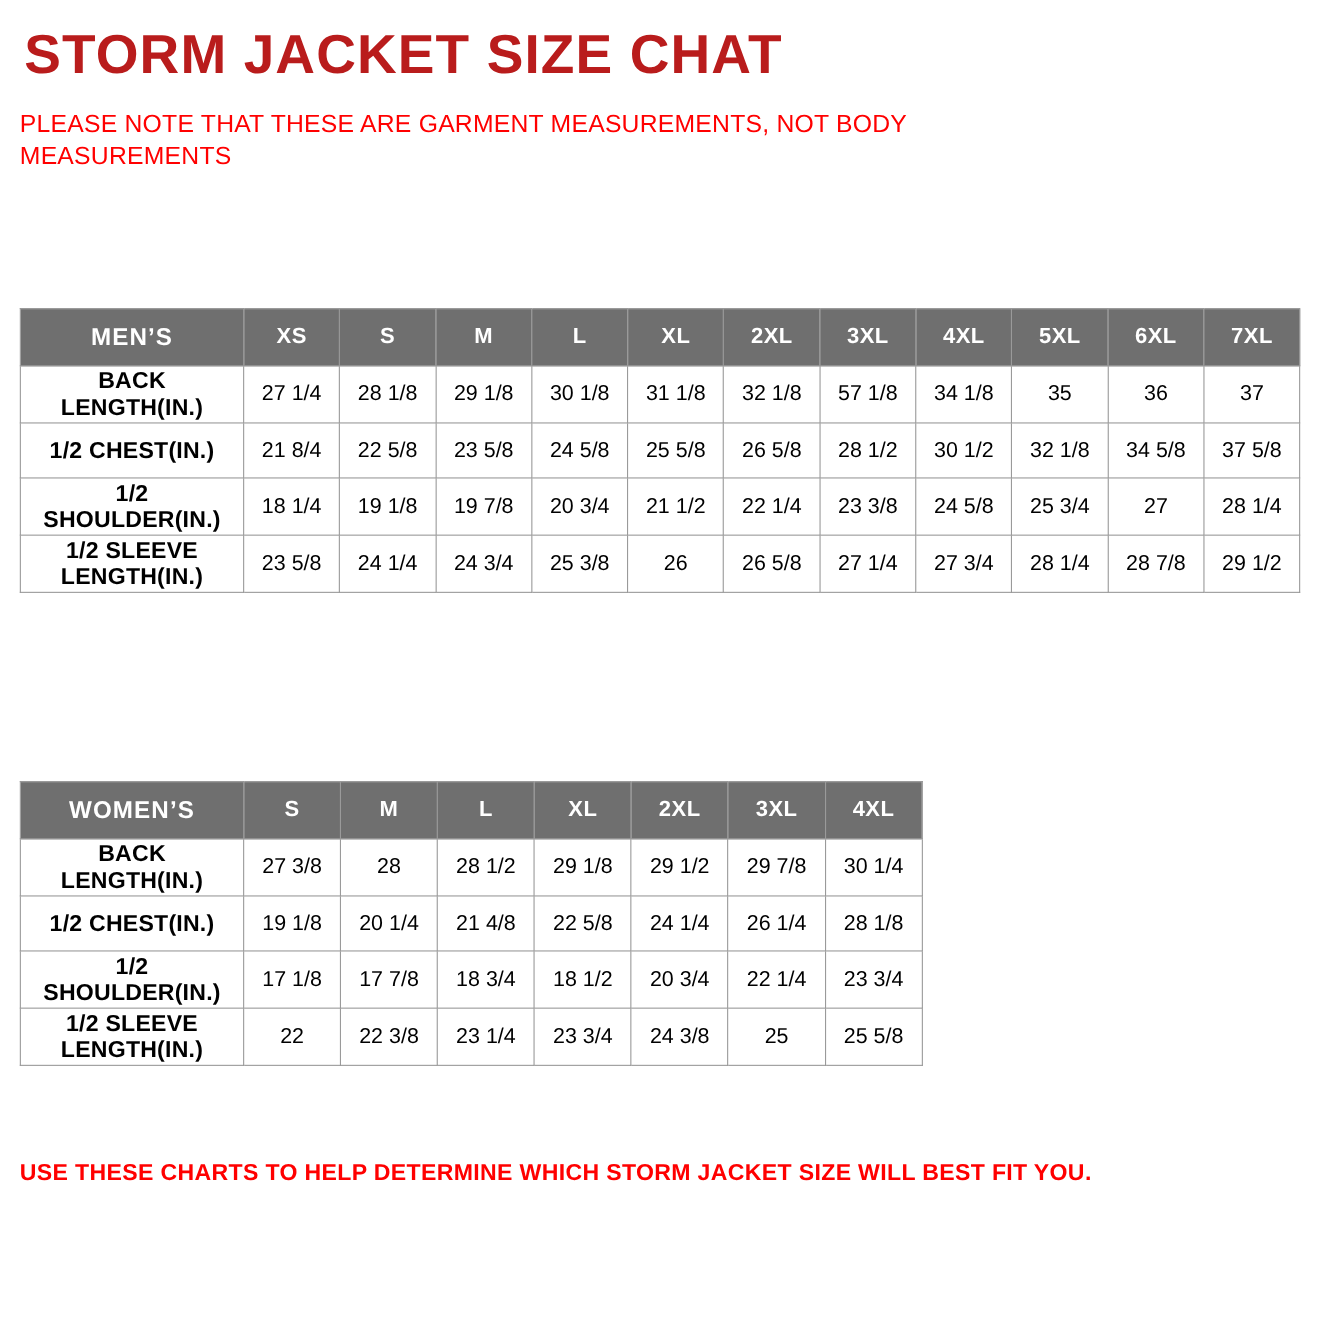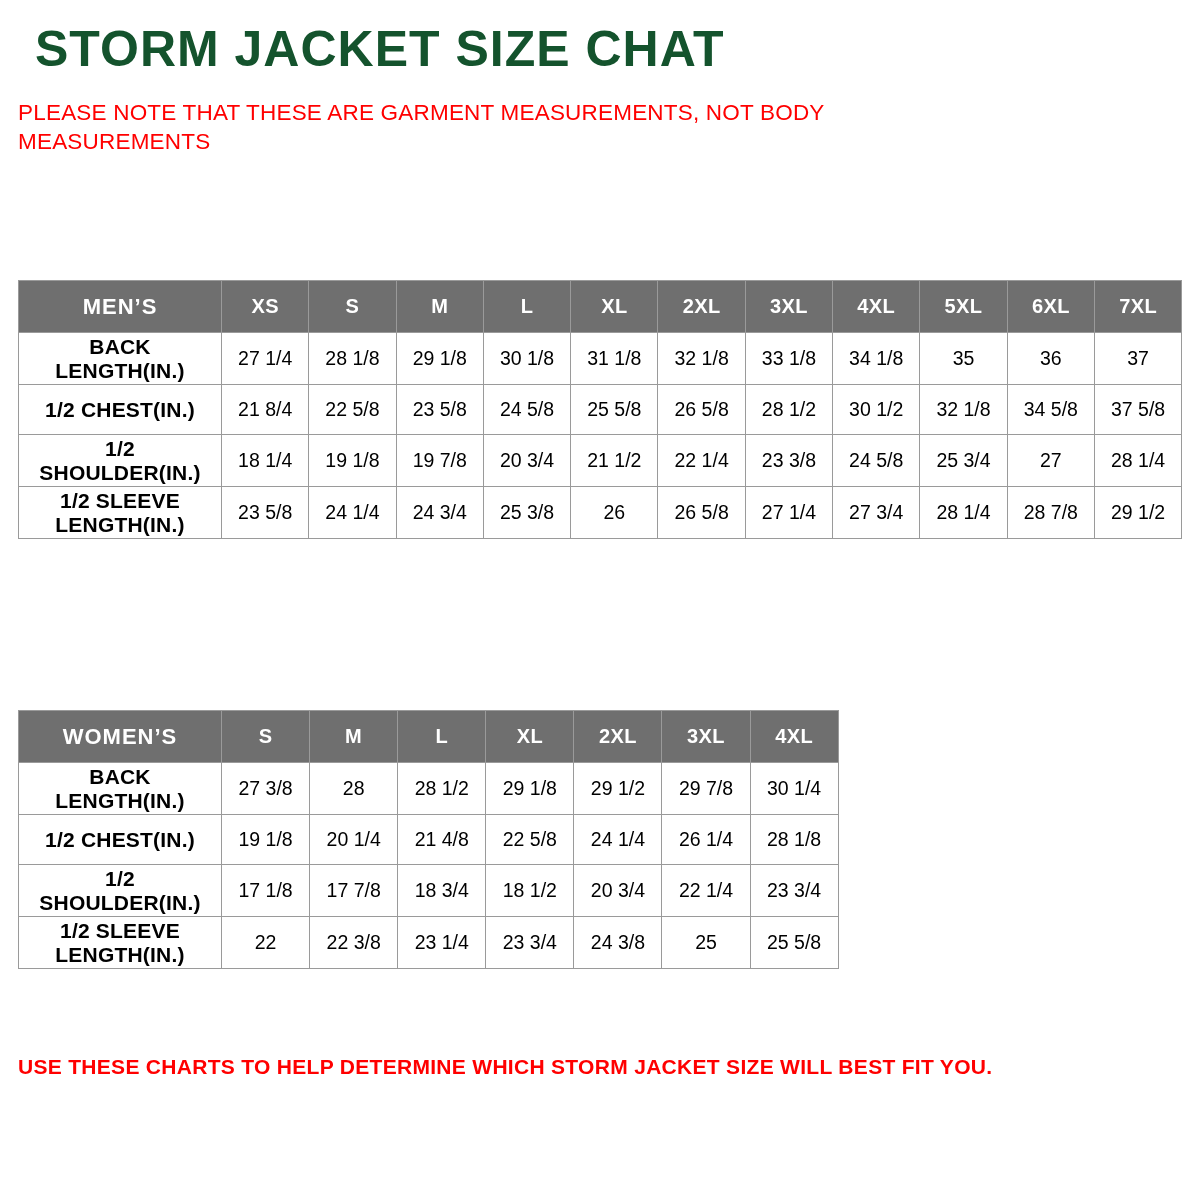--- a/index.html
+++ b/index.html
@@ -19,23 +19,23 @@
     position: relative;
     width: 1200px;
     height: 1200px;
     box-sizing: border-box;
     padding: 0 18px;
   }
   .title {
     font-size: 50px;
     font-weight: bold;
     letter-spacing: 1px;
-    margin: 22px 0 0 17px;
+    margin: 22px 0 0 4px;
     line-height: 1.1;
-    color: #14532d;
+    color: #b91c1c;
     white-space: nowrap;
   }
   .note {
     color: #ff0000;
     font-size: 22.5px;
     line-height: 1.28;
     margin: 22px 0 0 0;
     max-width: 960px;
     letter-spacing: 0.2px;
   }
@@ -146,21 +146,21 @@
       <tbody>
         <tr>
           <td class="rowlabel two-line">BACK
 LENGTH(IN.)</td>
           <td>27 1/4</td>
           <td>28 1/8</td>
           <td>29 1/8</td>
           <td>30 1/8</td>
           <td>31 1/8</td>
           <td>32 1/8</td>
-          <td>33 1/8</td>
+          <td>57 1/8</td>
           <td>34 1/8</td>
           <td>35</td>
           <td>36</td>
           <td>37</td>
         </tr>
         <tr>
           <td class="rowlabel">1/2  CHEST(IN.)</td>
           <td>21 8/4</td>
           <td>22 5/8</td>
           <td>23  5/8</td>

